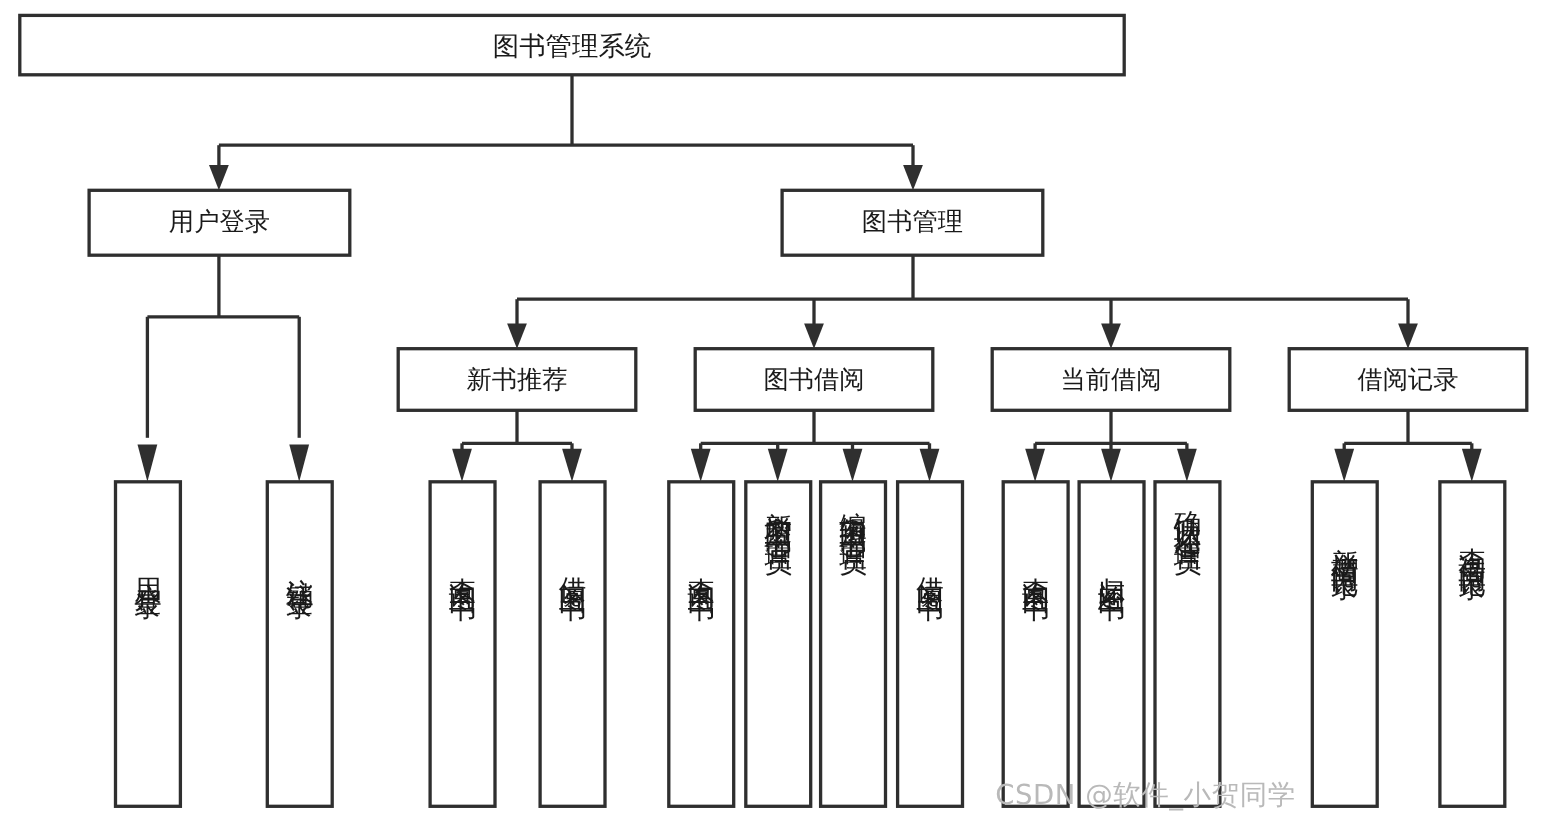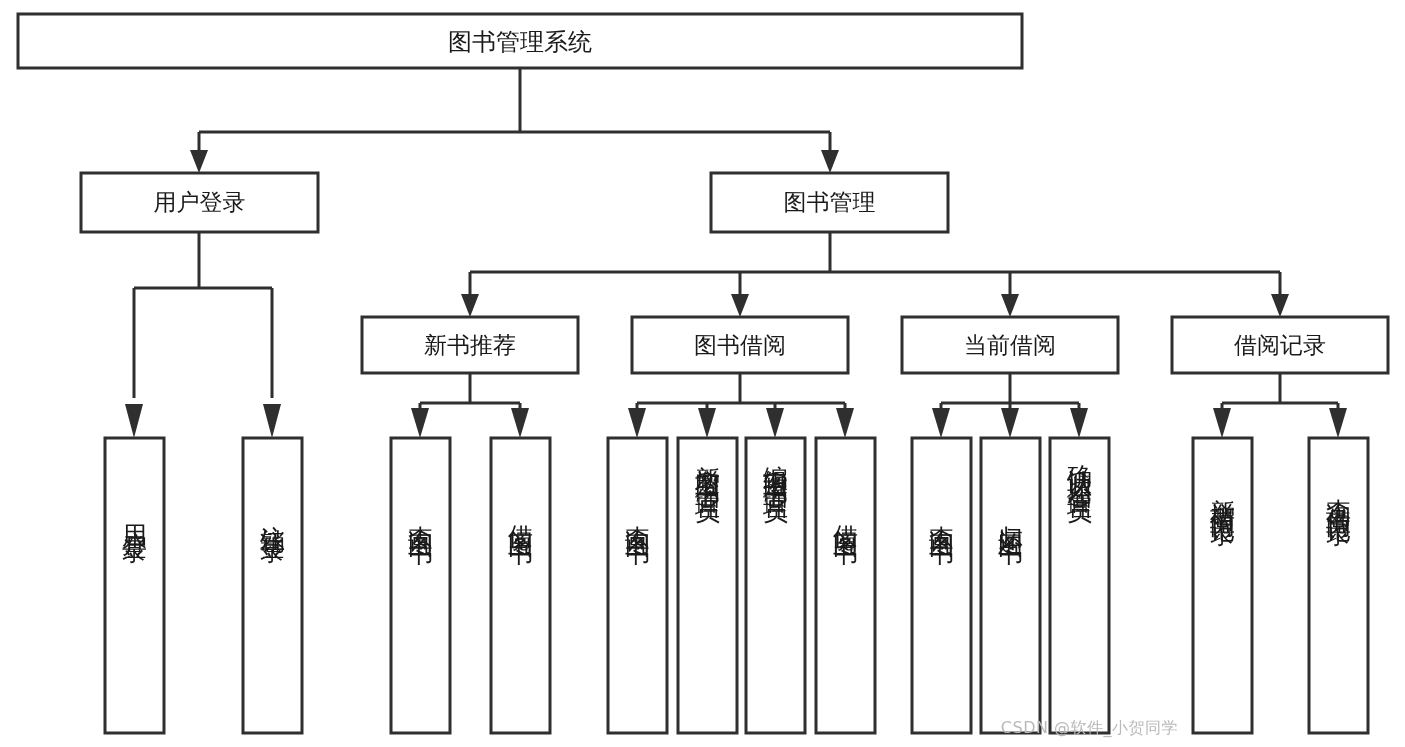--- a/index.html
+++ b/index.html
@@ -69,21 +69,21 @@
     line-height: 1;
     letter-spacing: 5px;
     color: #1a1a1a;
     white-space: nowrap;
   }
   .watermark {
     position: absolute;
     right: 14px;
     bottom: 8px;
     font-family: "DejaVu Sans", "Liberation Sans", sans-serif;
-    font-size: 16px;
+    font-size: 25px;
     color: #b9b9b9;
     letter-spacing: 0.5px;
     white-space: nowrap;
   }
 </style>
 </head>
 <body>
 
 <div id="diagram-root">
 

